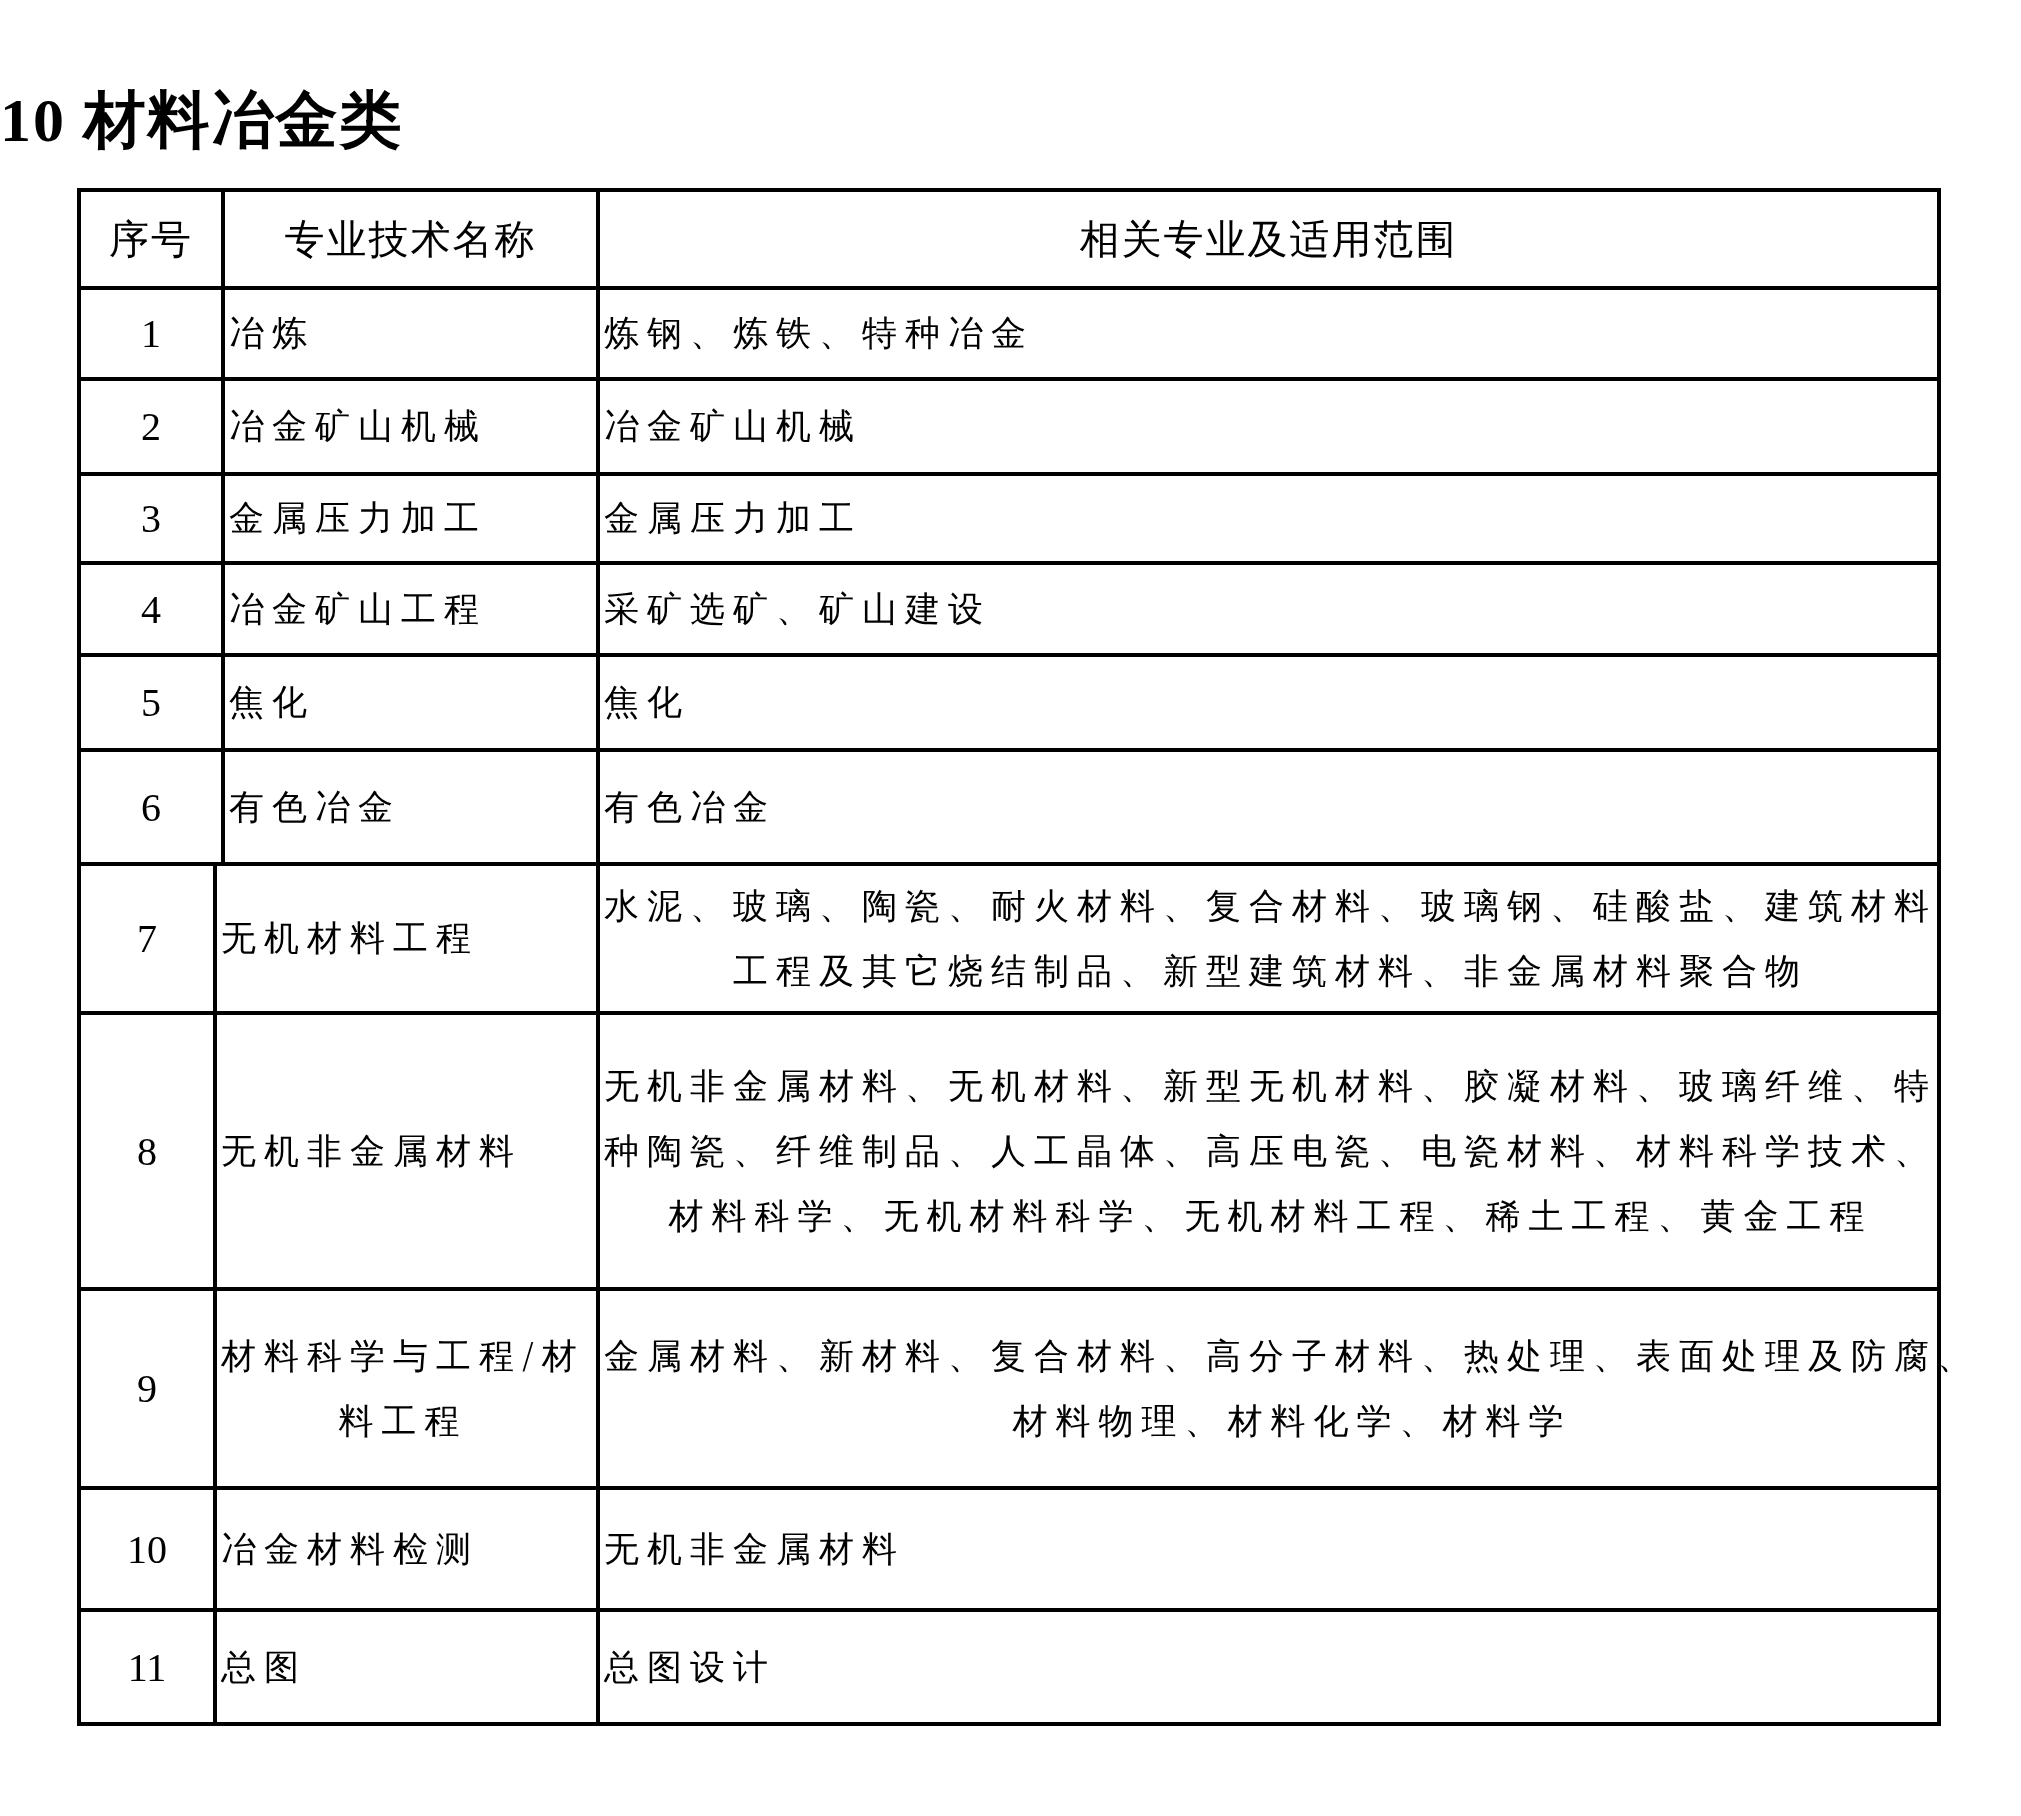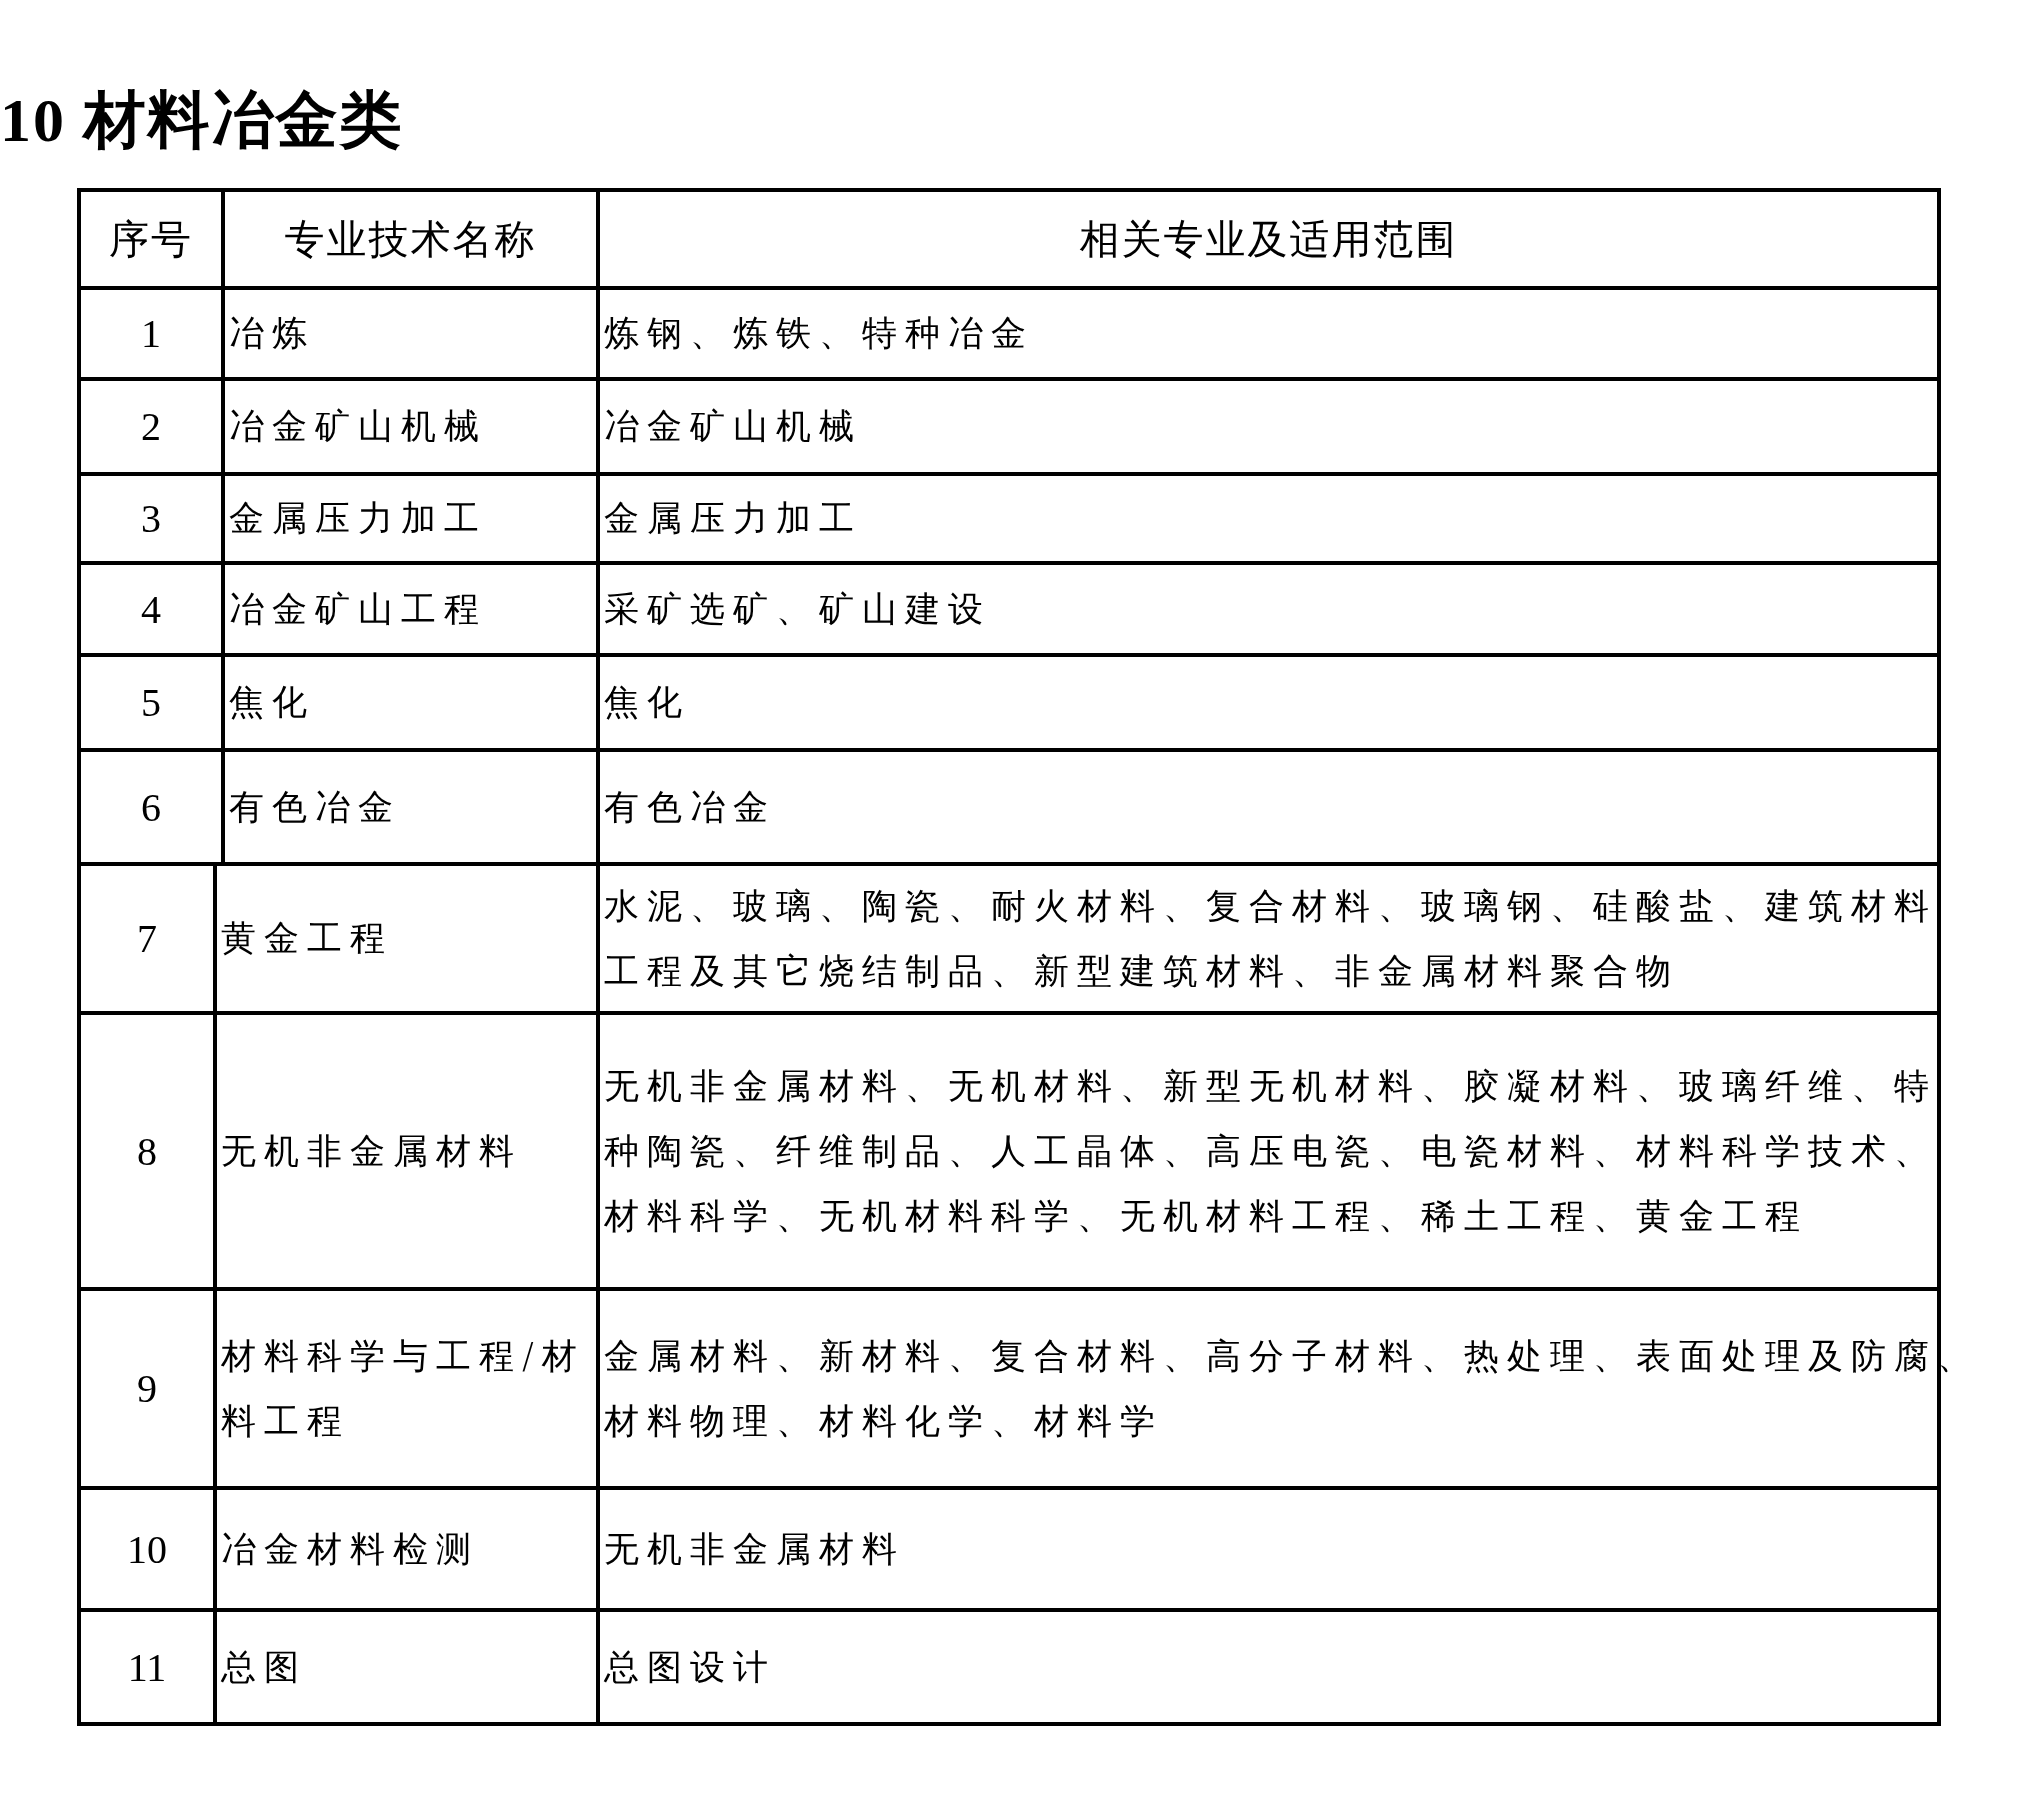--- a/index.html
+++ b/index.html
@@ -11,21 +11,21 @@
   .table { position: absolute; left: 77px; top: 188px; width: 1864px; height: 1538px;
            border: 4px solid #000; box-sizing: border-box; }
   .hline { position: absolute; left: 77px; width: 1864px; height: 4px; background: #000; }
   .vline { position: absolute; width: 4px; background: #000; }
   .cell { position: absolute; display: flex; align-items: center; box-sizing: border-box; }
   .num { justify-content: center; font-family: "Liberation Serif", "DejaVu Serif", serif; font-size: 40px; }
   .hdr { justify-content: center; font-size: 40px; letter-spacing: 2px;
          font-family: "DejaVu Serif", "Liberation Serif", serif; }
   .txt { font-size: 35px; letter-spacing: 8px; line-height: 65px; padding-left: 4px;
          font-family: "DejaVu Sans", "Liberation Sans", sans-serif; font-weight: 300; }
-  .txt .lines { display: block; }
+  .txt .lines { display: block; text-align: center; }
   .txt .line { display: block; white-space: nowrap; }
 </style>
 </head>
 <body>
 
 <div class="title">10 材料冶金类</div>
 
 <div class="table"></div>
 
 <div class="hline" style="top:286px"></div>
@@ -116,21 +116,21 @@
   </div>
 <div class="cell txt" style="left:600px; width:1337px; top:752px; height:110px">
     <span class="lines">
       <span class="line">有色冶金</span>
     </span>
   </div>
 
 <div class="cell num" style="left:81px; width:132px; top:866px; height:145px">7</div>
 <div class="cell txt" style="left:217px; width:379px; top:866px; height:145px">
     <span class="lines">
-      <span class="line">黄金工程</span>
+      <span class="line">无机材料工程</span>
     </span>
   </div>
 <div class="cell txt" style="left:600px; width:1337px; top:866px; height:145px">
     <span class="lines">
       <span class="line">水泥、玻璃、陶瓷、耐火材料、复合材料、玻璃钢、硅酸盐、建筑材料</span>
       <span class="line">工程及其它烧结制品、新型建筑材料、非金属材料聚合物</span>
     </span>
   </div>
 
 <div class="cell num" style="left:81px; width:132px; top:1015px; height:272px">8</div>

